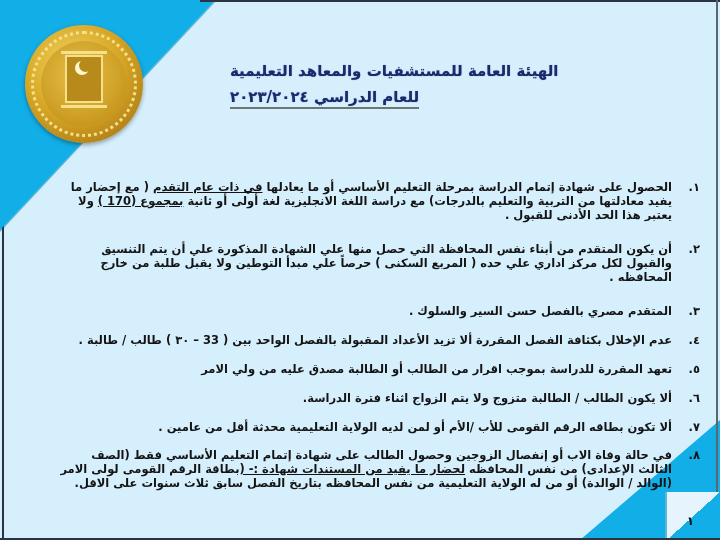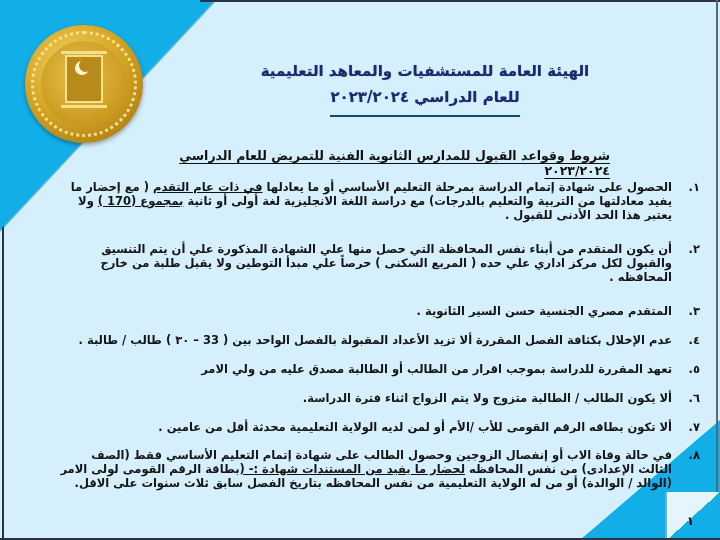--- a/index.html
+++ b/index.html
@@ -85,29 +85,29 @@
     }
     .logo-crescent::after {
       content: ""; position: absolute; left: 4px; top: -2px; width: 13px; height: 13px;
       border-radius: 50%; background: #b88a1c;
     }
     .logo-bar { position:absolute; left:36px; width:46px; height:3px; background:#f7e08a; }
 
     
     .header {
       position: absolute; top: 58px; left: 230px; width: 390px;
-      text-align: center; direction: rtl; z-index: 3;
+      text-align: left; direction: rtl; z-index: 3;
       color: #1b2a6b; font-weight: bold;
     }
     .header .l1, .header .l2, .header .l3 {
       font-size: 15px; line-height: 26px;
       text-shadow: 0 0 1px #6c7bb8;
     }
     .header .l3 span {
-      border-bottom: 2px solid #0c4a6e; padding-bottom: 9px;
+      border-bottom: 2px solid #737373; padding-bottom: 1px;
     }
 
     .conditions-title {
       position: absolute; top: 148px; left: 110px; width: 500px;
       direction: rtl; text-align: right;
       font-size: 12.5px; font-weight: bold; color: #111;
       text-decoration: underline; text-underline-offset: 3px;
       z-index: 3;
     }
 
@@ -149,34 +149,33 @@
     <div class="logo-building"></div>
     <div class="logo-crescent"></div>
     <div class="logo-bar" style="top:80px"></div>
   </div>
 
   <div class="header">
     <div class="l1">الهيئة العامة للمستشفيات والمعاهد التعليمية</div>
     <div class="l3"><span>للعام الدراسي ٢٠٢٣/٢٠٢٤</span></div>
   </div>
 
-  <div class="conditions-title">شروط وقواعد القبول للمدارس الثانوية الفنية للتمريض للعام الدراسي ٢٠٢٣/٢٠٢٤</div>
 
   <ol class="list">
     <li class="item gap1">
       <span class="num">١.</span>
       <span class="text"><span>الحصول على شهادة إتمام الدراسة بمرحلة التعليم الأساسي أو ما يعادلها </span><span class="u">في ذات عام التقدم</span><span> ( مع إحضار ما يفيد معادلتها من التربية والتعليم بالدرجات) مع دراسة اللغة الانجليزية لغة أولى أو ثانية </span><span class="u">بمجموع (170 )</span><span> ولا يعتبر هذا الحد الأدنى للقبول .</span></span>
     </li>
     <li class="item gap2">
       <span class="num">٢.</span>
       <span class="text">أن يكون المتقدم من أبناء نفس المحافظة التي حصل منها علي الشهادة المذكورة علي أن يتم التنسيق والقبول لكل مركز اداري علي حده ( المربع السكنى ) حرصاً علي مبدأ التوطين ولا يقبل طلبة من خارج المحافظه .</span>
     </li>
     <li class="item gap3">
       <span class="num">٣.</span>
-      <span class="text">المتقدم مصري الجنسية حسن السير الثانوية .</span>
+      <span class="text">المتقدم مصري بالفصل حسن السير والسلوك .</span>
     </li>
     <li class="item gap4">
       <span class="num">٤.</span>
       <span class="text">عدم الإخلال بكثافة الفصل المقررة ألا تزيد الأعداد المقبولة بالفصل الواحد بين ( 33 – ٣٠ ) طالب / طالبة .</span>
     </li>
     <li class="item gap5">
       <span class="num">٥.</span>
       <span class="text">تعهد المقررة للدراسة بموجب اقرار من الطالب أو الطالبة مصدق عليه من ولي الامر</span>
     </li>
     <li class="item gap6">

